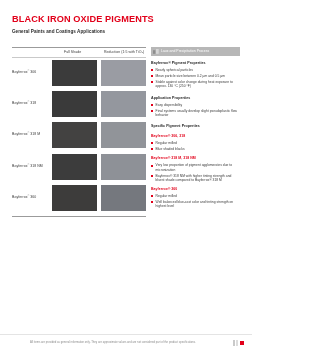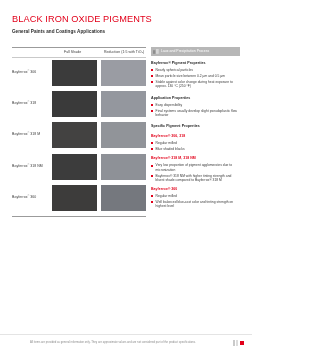--- a/index.html
+++ b/index.html
@@ -9,21 +9,21 @@
     font-family:"Liberation Sans", sans-serif;
     overflow:hidden;
     position:relative;
     -webkit-font-smoothing:antialiased;
   }
   .page{position:relative;width:252px;height:356px;}
 
   
   .header{position:absolute;left:12px;top:14px;}
   .title{
-    font-size:9.2px;font-weight:normal;color:#e2001a;
+    font-size:9.2px;font-weight:bold;color:#e2001a;
     letter-spacing:.1px;line-height:11px;margin:0;white-space:nowrap;
   }
   .subtitle{
     font-size:4.6px;font-weight:bold;color:#2b2b2b;
     letter-spacing:.05px;line-height:7px;margin:3px 0 0 0;white-space:nowrap;
   }
 
   
   .table{position:absolute;left:12px;top:47px;width:134px;}
   .rule-top{height:1px;background:#9b9b9b;width:134px;}

